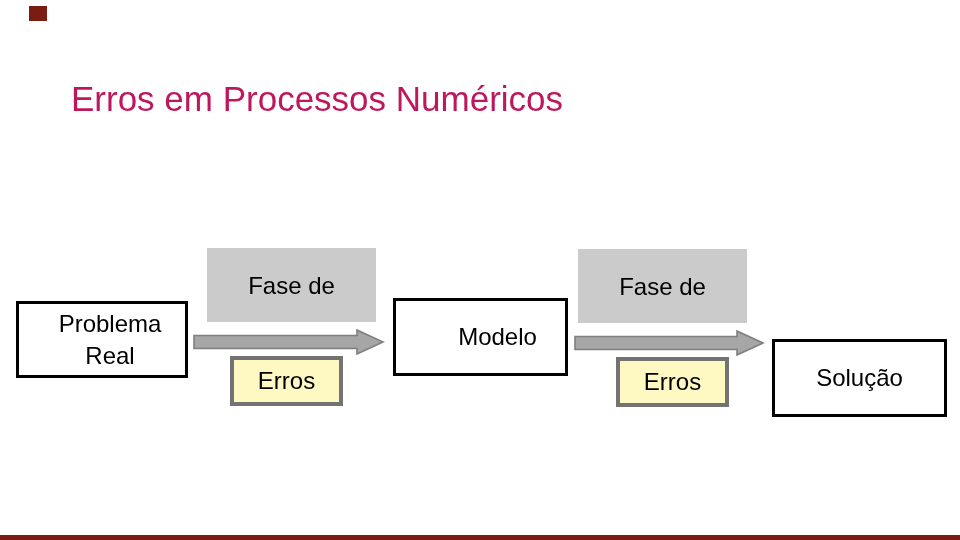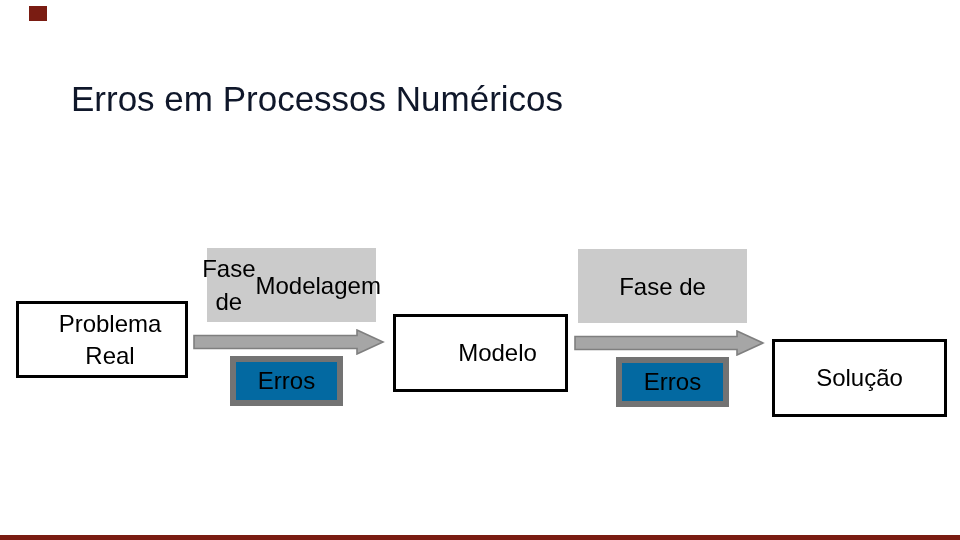--- a/index.html
+++ b/index.html
@@ -15,45 +15,45 @@
     position:absolute;left:29px;top:6px;width:18px;height:15px;
     background:#7a1c12;
   }
   .accent-bottom-bar{
     position:absolute;left:0;top:535px;width:960px;height:5px;
     background:#7a1c12;
   }
   .slide-title{
     position:absolute;left:71px;top:56px;
     font-size:35px;line-height:40px;font-weight:400;
-    color:#0f172a;white-space:nowrap;
+    color:#be185d;white-space:nowrap;
   }
   .node{
     position:absolute;box-sizing:border-box;
     background:#ffffff;border:3px solid #000000;
     display:flex;flex-direction:column;justify-content:center;align-items:center;
     font-size:24px;line-height:32px;text-align:center;
   }
   .node-problema{left:16px;top:301px;width:172px;height:77px;padding-left:16px;}
-  .node-modelo{left:393px;top:314px;width:175px;height:78px;padding-left:34px;}
+  .node-modelo{left:393px;top:298px;width:175px;height:78px;padding-left:34px;}
   .node-solucao{left:772px;top:303px;width:175px;height:78px;margin-top:36px;}
   .phase{
     position:absolute;box-sizing:border-box;
     background:#cbcbcb;
     display:flex;justify-content:center;align-items:center;
     font-size:24px;line-height:33px;text-align:center;
   }
   .phase-modelagem{left:207px;top:248px;width:169px;height:74px;}
   .phase-resolucao{left:578px;top:249px;width:169px;height:74px;}
   .flow-arrow{position:absolute;display:block;}
   .flow-arrow-1{left:193px;top:329px;width:192px;height:26px;}
   .flow-arrow-2{left:574px;top:330px;width:191px;height:26px;}
   .erros{
     position:absolute;box-sizing:border-box;
-    background:#0369a1;border:6px solid #737373;
+    background:#fef9c3;border:4px solid #737373;
     display:flex;justify-content:center;align-items:center;
     font-size:24px;
   }
   .erros-1{left:230px;top:356px;width:113px;height:50px;}
   .erros-2{left:616px;top:357px;width:113px;height:50px;}
   .line{min-height:0;}
 </style>
 </head>
 <body>
 
@@ -63,21 +63,20 @@
 
   <h1 class="slide-title">Erros em Processos Numéricos</h1>
 
   <div class="node node-problema">
     <div class="line">Problema</div>
     <div class="line">Real</div>
   </div>
 
   <div class="phase phase-modelagem">
     <div class="line">Fase de</div>
-    <div class="line">Modelagem</div>
   </div>
 
   <svg class="flow-arrow flow-arrow-1" viewBox="0 0 192 26" preserveAspectRatio="none">
     <polygon points="1,6.5 164,6.5 164,1 190,13 164,25 164,19.5 1,19.5" fill="#a6a6a6" stroke="#7f7f7f" stroke-width="1.6"></polygon>
   </svg>
 
   <div class="erros erros-1">
     <span>Erros</span>
   </div>
 

